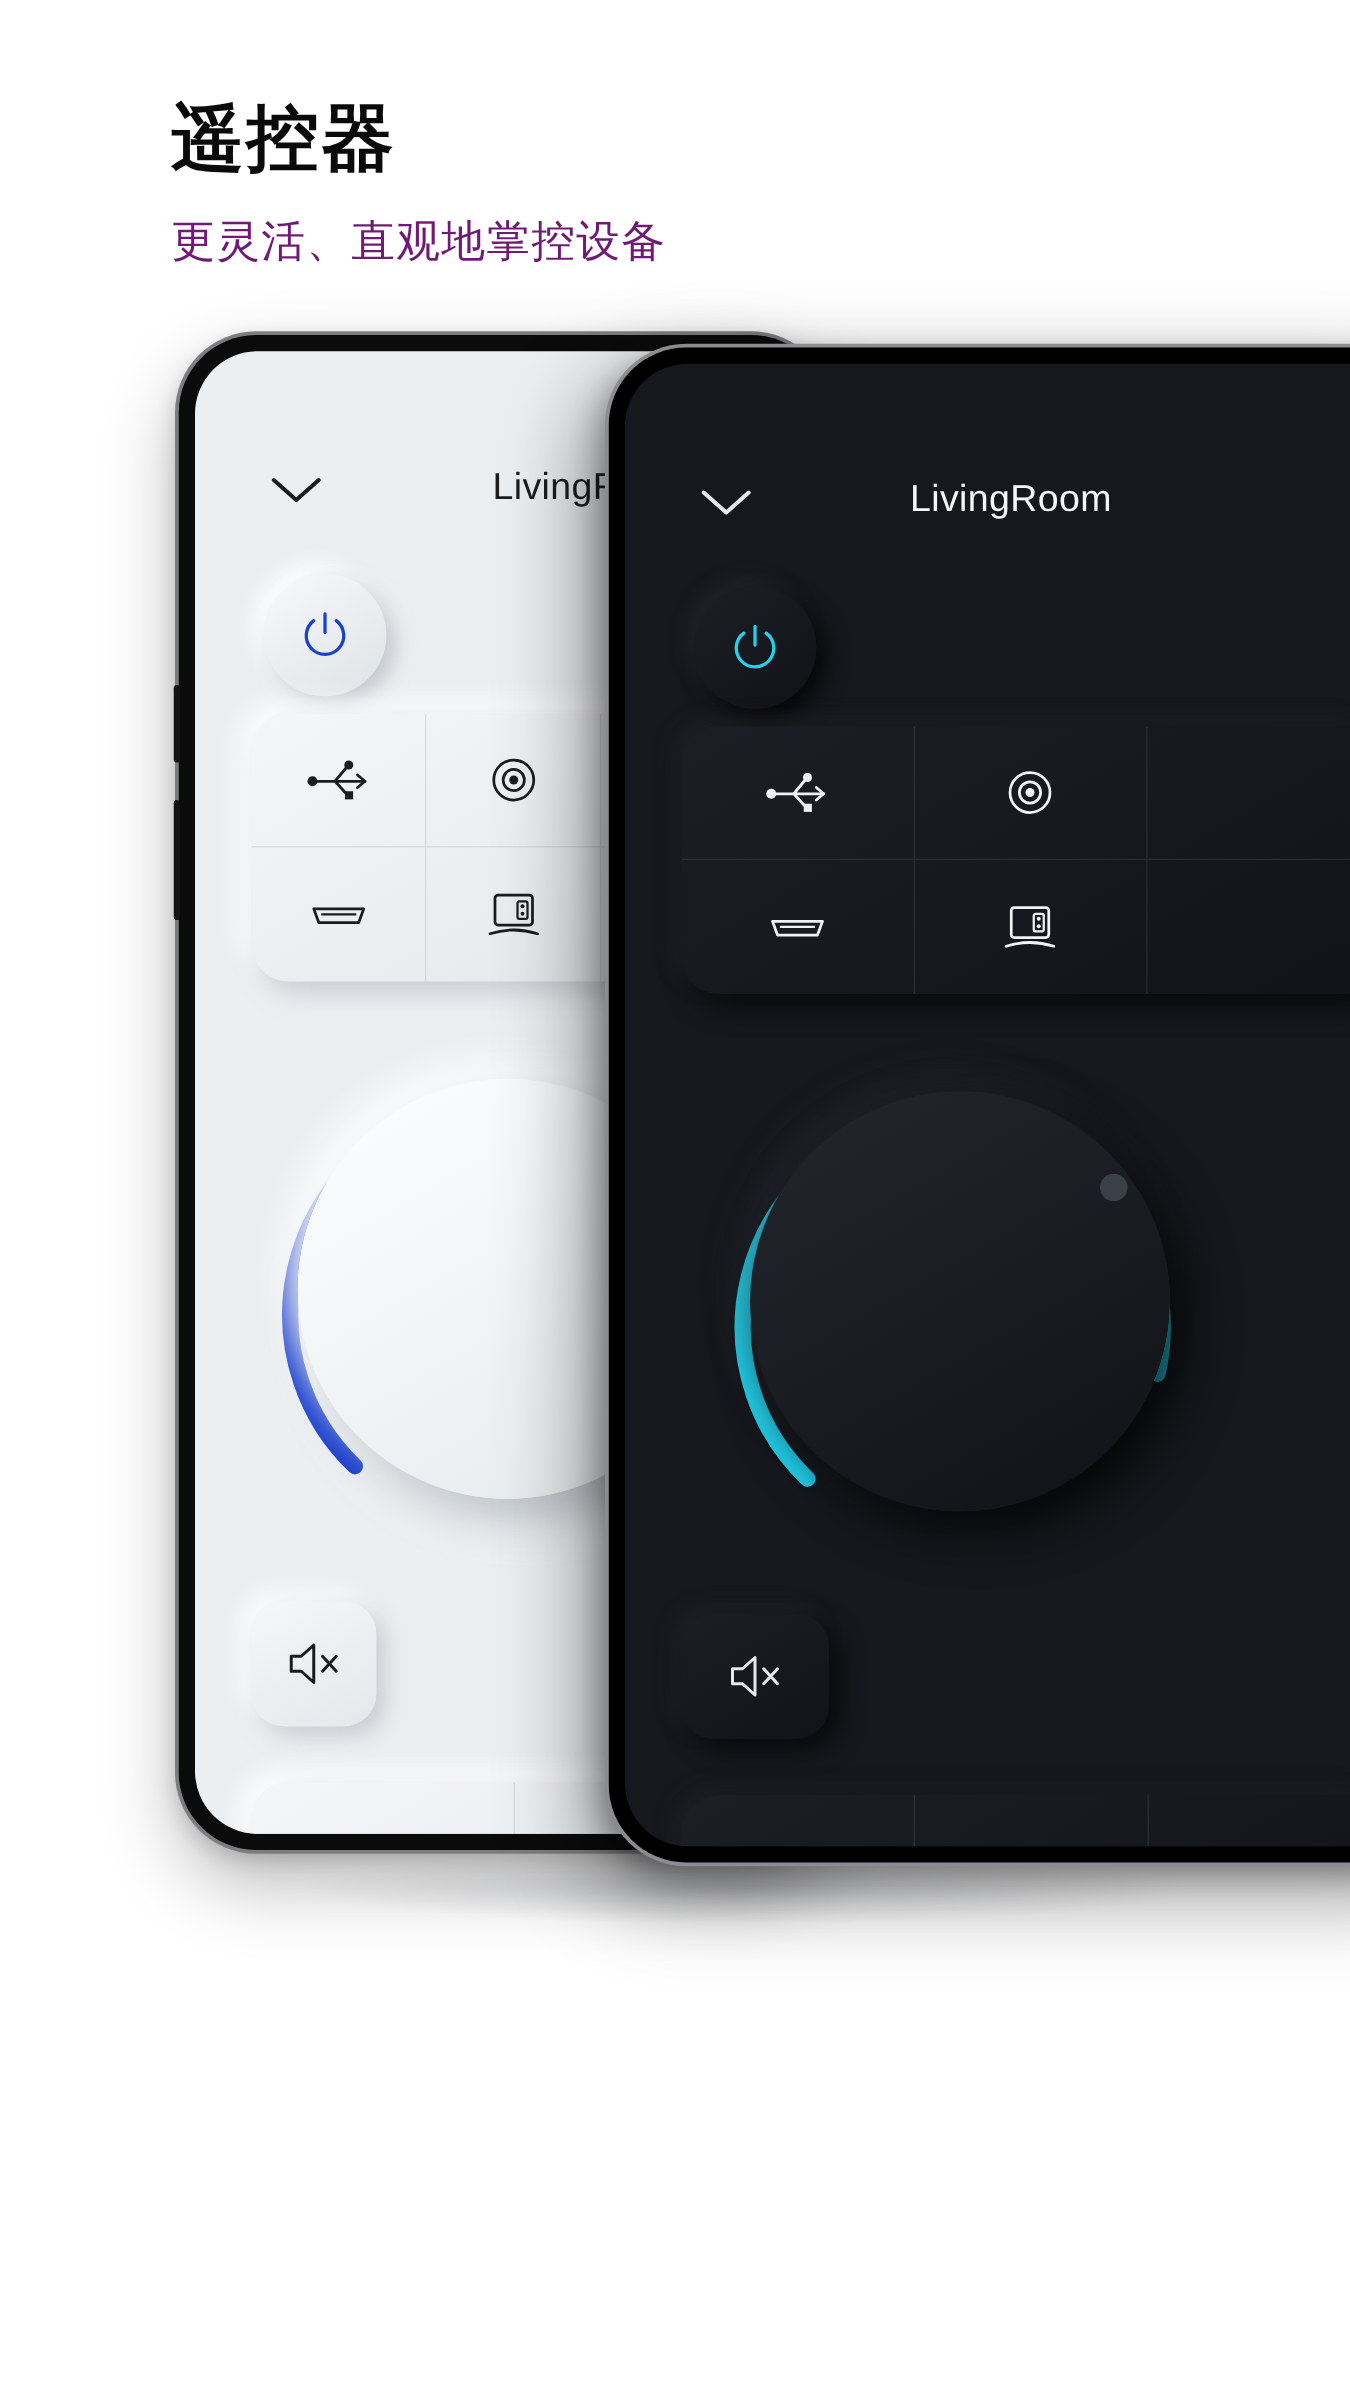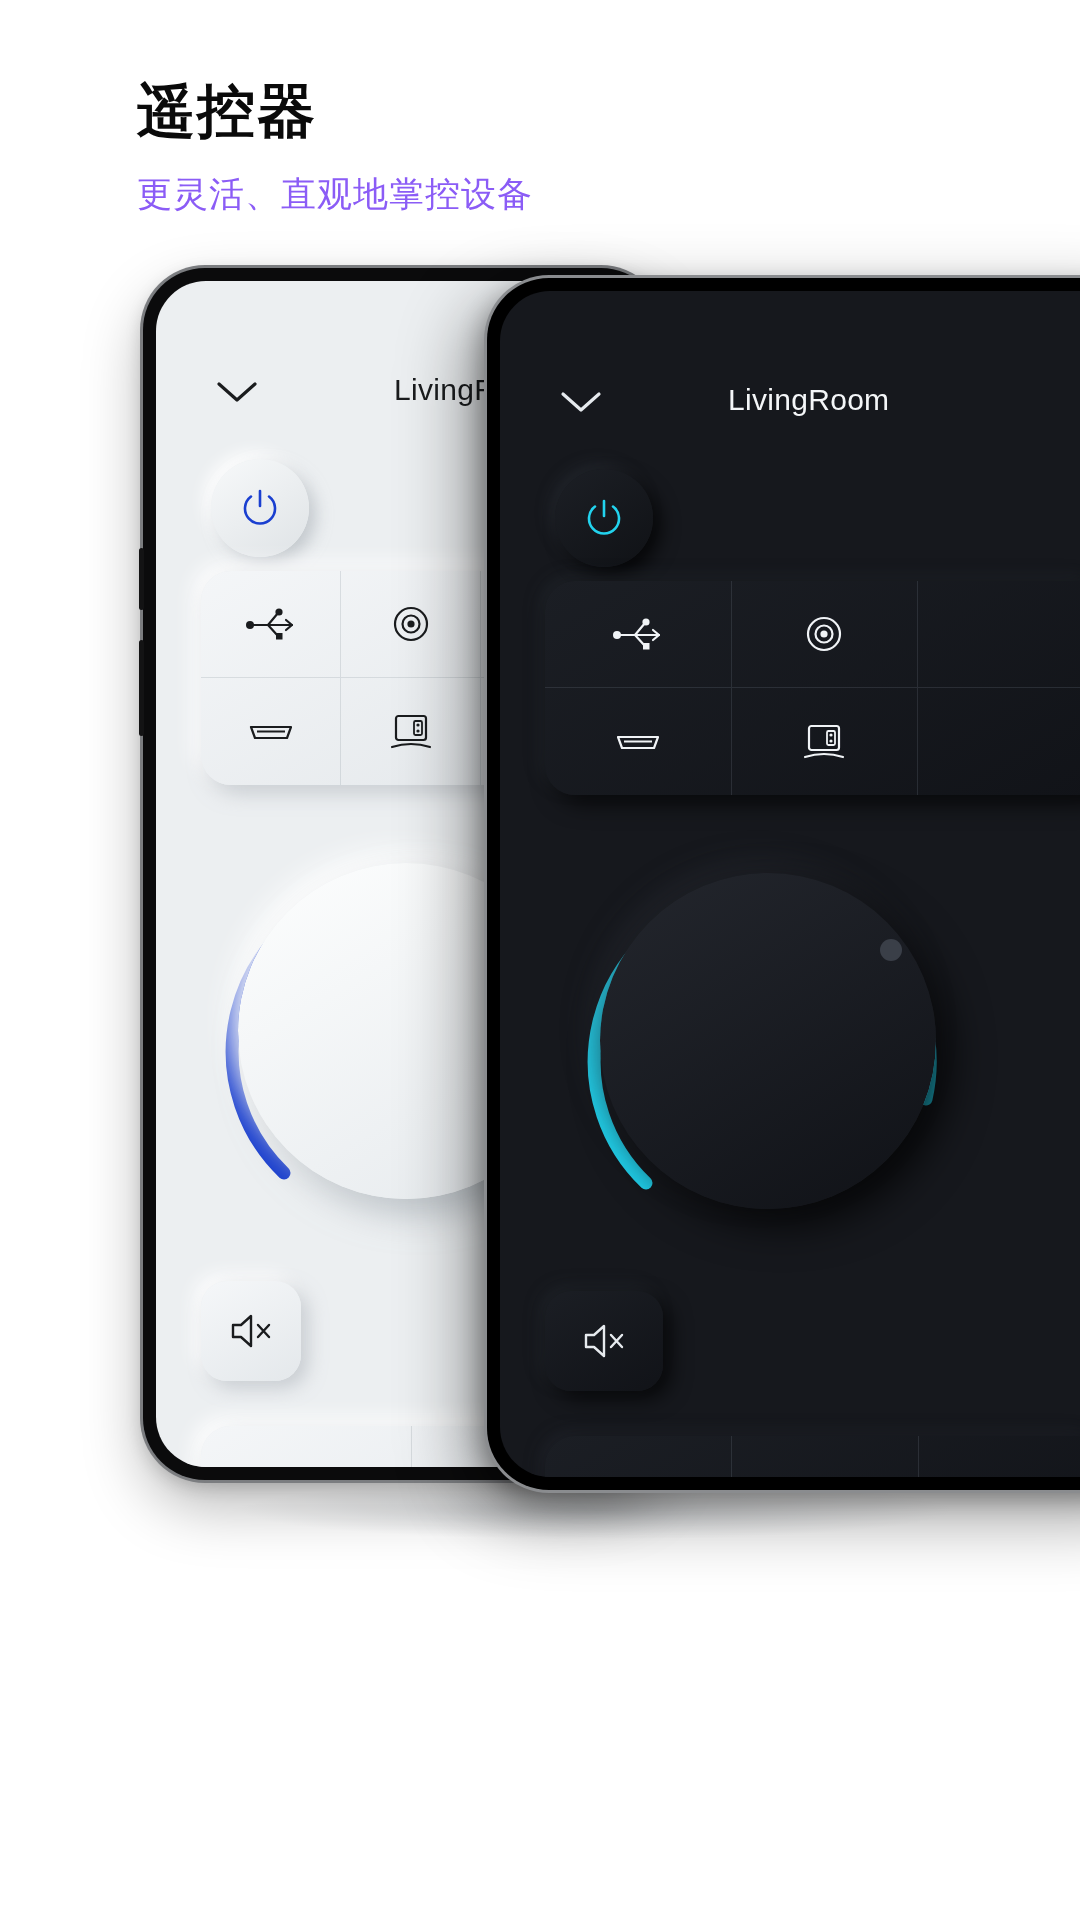--- a/index.html
+++ b/index.html
@@ -11,21 +11,21 @@
   }
   .page{position:absolute;inset:0;background:#fff;border-radius:22px;}
 
   
   .heading{position:absolute;left:137px;top:78px;width:820px;}
   .title{
     font-size:58px;font-weight:700;color:#0a0a0a;letter-spacing:2px;
     line-height:1.15;margin:0;
   }
   .subtitle{
-    font-size:35px;font-weight:400;color:#8b5cf6;letter-spacing:1px;
+    font-size:35px;font-weight:400;color:#701a75;letter-spacing:1px;
     line-height:1.3;margin:26px 0 0 0;
   }
 
   
   .phones{position:absolute;left:0;top:0;width:1080px;height:1920px;}
 
   .phone{
     position:absolute;
     border-radius:62px;
     box-sizing:border-box;

